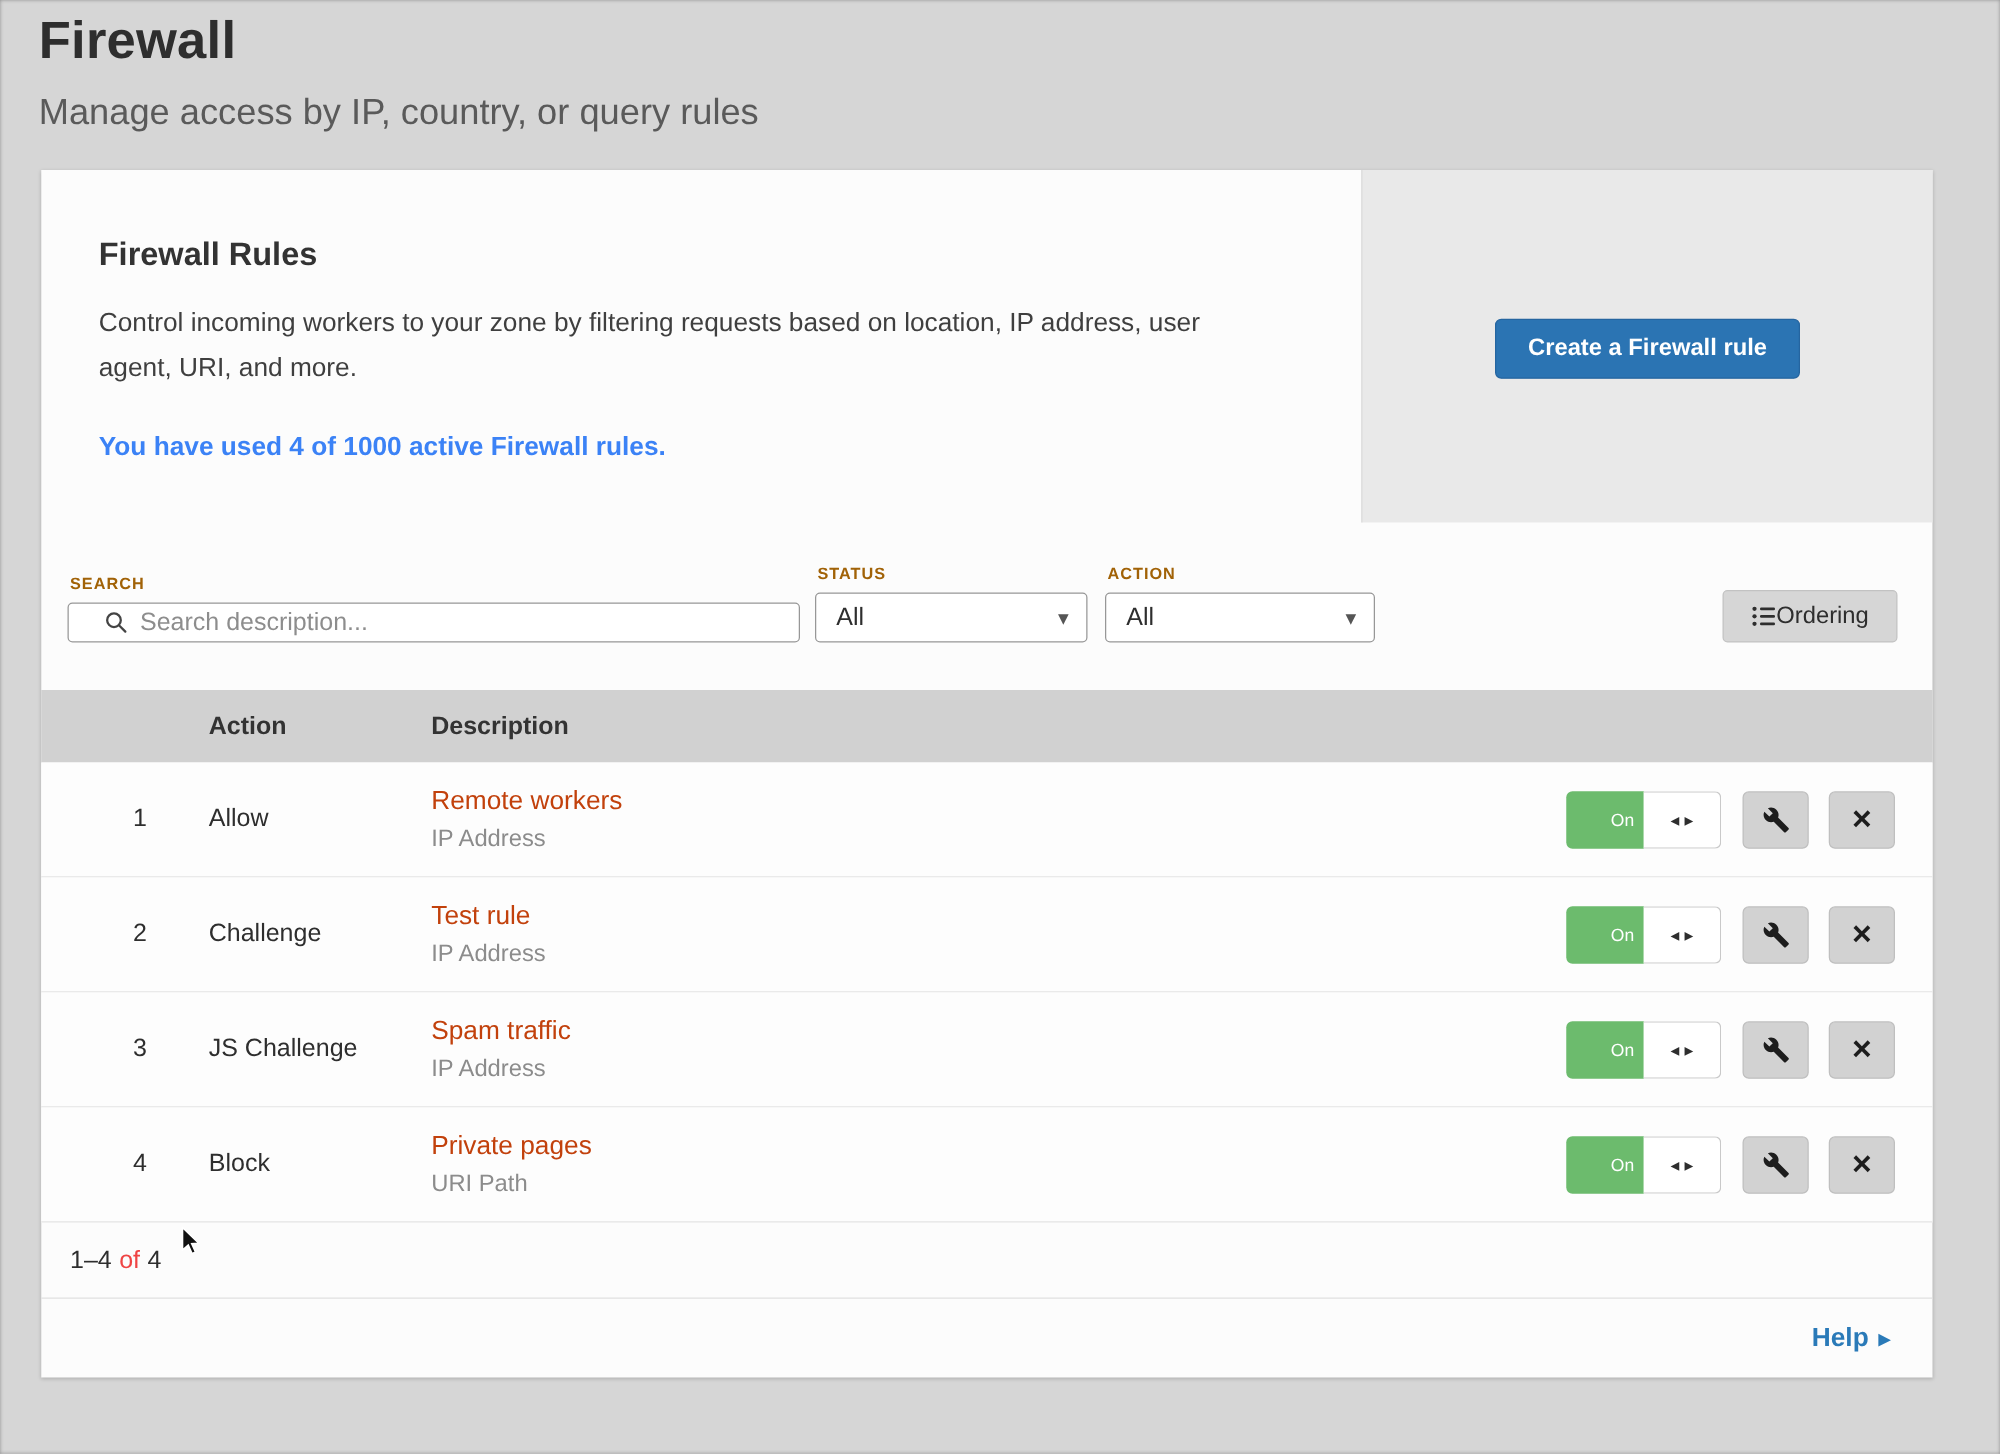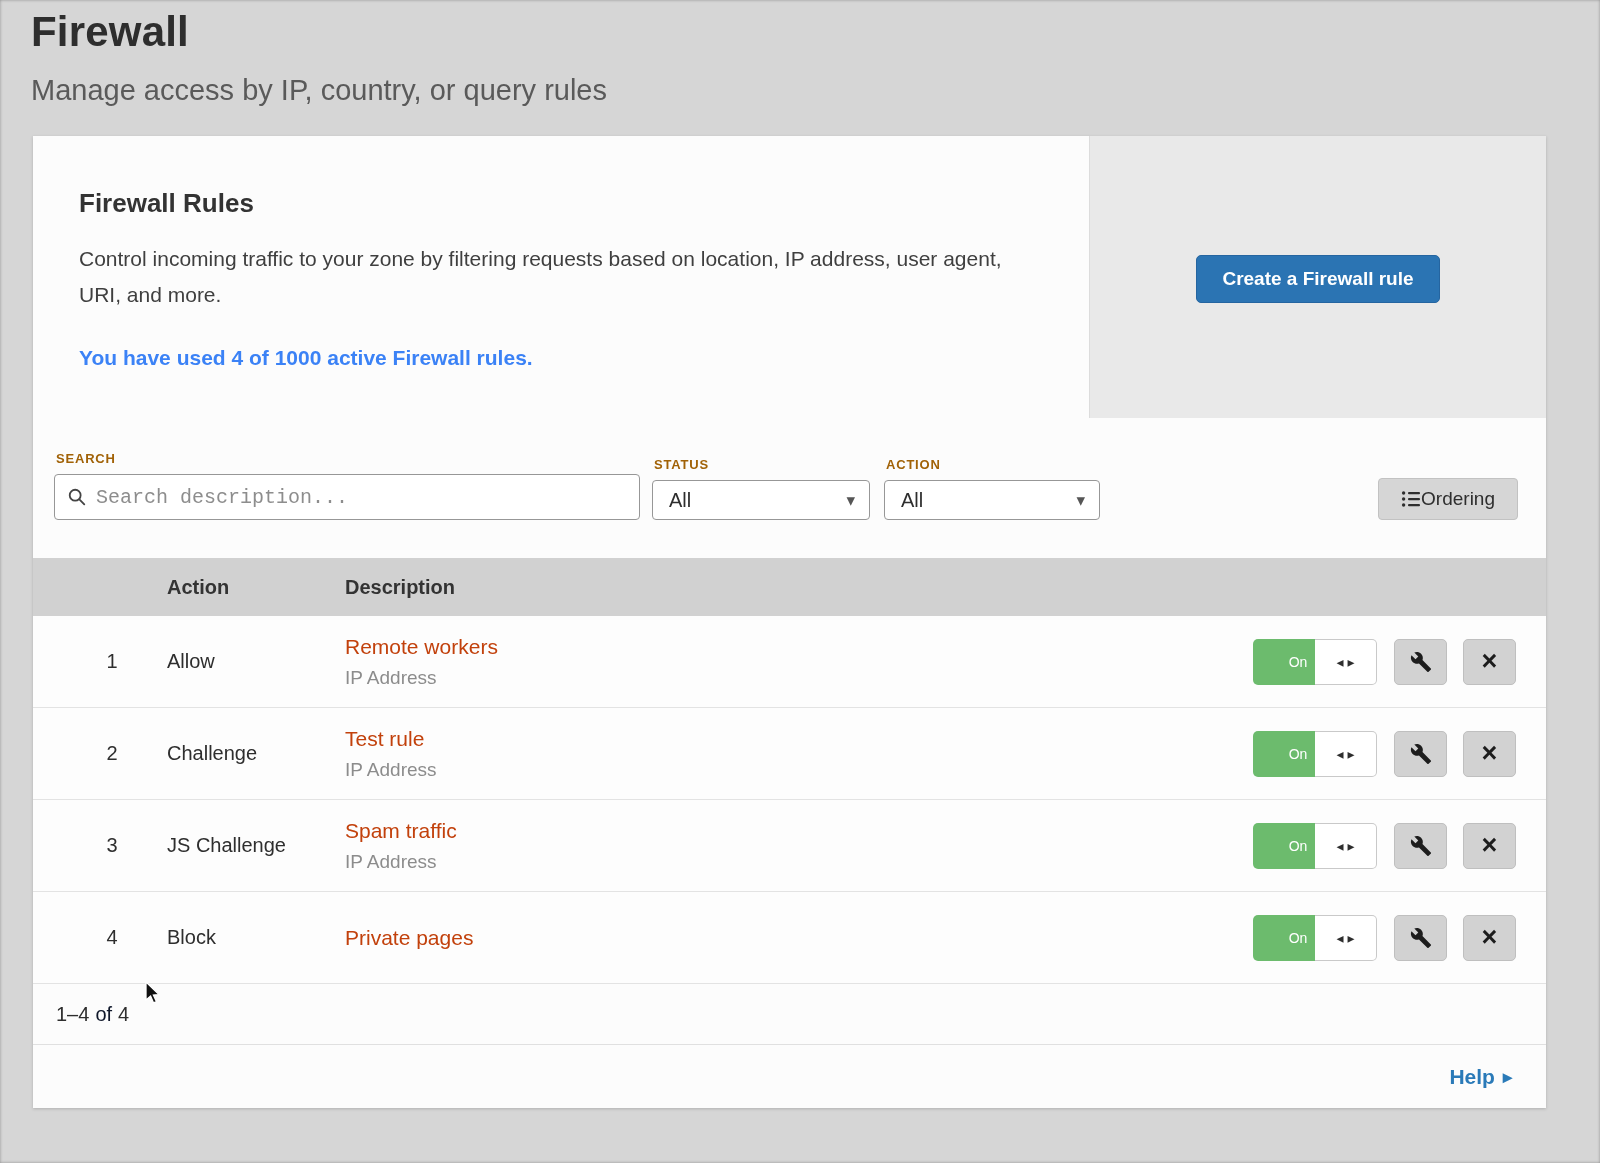--- a/index.html
+++ b/index.html
@@ -45,23 +45,23 @@
   .filters {
     display:flex; align-items:flex-end;
     padding: 33px 28px 38px 21px;
   }
   .filter-group { display:flex; flex-direction:column; }
   .filter-label {
     font-size:13px; font-weight:bold; letter-spacing:.8px;
     color:#a16207; margin: 0 0 8px 2px;
   }
   .search-box {
-    width:586px; height:46px; background:#fff;
+    width:586px; height:32px; background:#fff;
     border:1px solid #979797; border-radius:4px;
-    display:flex; align-items:center; padding:0 12px;font-family:Liberation Mono, monospace;
+    display:flex; align-items:center; padding:0 28px;
   }
   .search-box svg { flex:0 0 auto; margin-right:9px; }
   .search-input {
     border:0; outline:0; flex:1; font-size:20px; color:#333;
     font-family: inherit; background:transparent;
   }
   .search-input::placeholder { color:#8d8d8d; }
   .gap-a { width:12px; } .gap-b { width:14px; }
   .select {
     height:40px; background:#fff; border:1px solid #979797; border-radius:4px;
@@ -118,21 +118,21 @@
   }
   .icon-btn:first-of-type { margin-left:17px; }
   .icon-btn .x-glyph { font-size:27px; font-weight:bold; color:#1d1d1d; line-height:1; }
 
   
   .table-footer {
     height:60px; display:flex; align-items:center;
     padding-left:23px; font-size:20px; color:#2e2e2e;
   }
   .table-footer .b { font-weight:normal; }
-  .table-footer .sep { margin:0 6px; color:#0f172a; }
+  .table-footer .sep { margin:0 6px; color:#ef4444; }
   .help-row {
     height:64px; border-top:1px solid #e0e0e0;
     display:flex; align-items:center; justify-content:flex-end;
     padding-right:34px;
   }
   .help-link {
     color:#2a7ab8; font-size:21px; font-weight:bold;
     display:flex; align-items:center; gap:8px; cursor:pointer;
     text-decoration:none;
   }
@@ -147,21 +147,21 @@
 <div class="page-header">
   <div class="page-title">Firewall</div>
   <div class="page-subtitle">Manage access by IP, country, or query rules</div>
 </div>
 
 <div class="card">
 
   <div class="card-top">
     <div class="card-intro">
       <div class="card-heading">Firewall Rules</div>
-      <div class="card-desc">Control incoming traffic to your zone by filtering requests based on location, IP address, user agent, URI, and more.</div>
+      <div class="card-desc">Control incoming workers to your zone by filtering requests based on location, IP address, user agent, URI, and more.</div>
       <div class="card-usage">You have used 4 of 1000 active Firewall rules.</div>
     </div>
     <div class="card-aside">
       <button class="btn-primary">Create a Firewall rule</button>
     </div>
   </div>
 
   <div class="filters">
     <div class="filter-group">
       <div class="filter-label">SEARCH</div>
@@ -284,20 +284,21 @@
         <span class="x-glyph">×</span>
       </button>
     </div>
   </div>
 
   <div class="row">
     <div class="col-num">4</div>
     <div class="col-action">Block</div>
     <div class="col-desc">
       <div class="desc-main">Private pages</div>
+      <div class="desc-sub">URI Path</div>
     </div>
     <div class="controls">
       <div class="toggle">
         <div class="toggle-on">On</div>
         <div class="toggle-handle">
           <span>◂</span>
           <span>▸</span>
         </div>
       </div>
       <button class="icon-btn">

